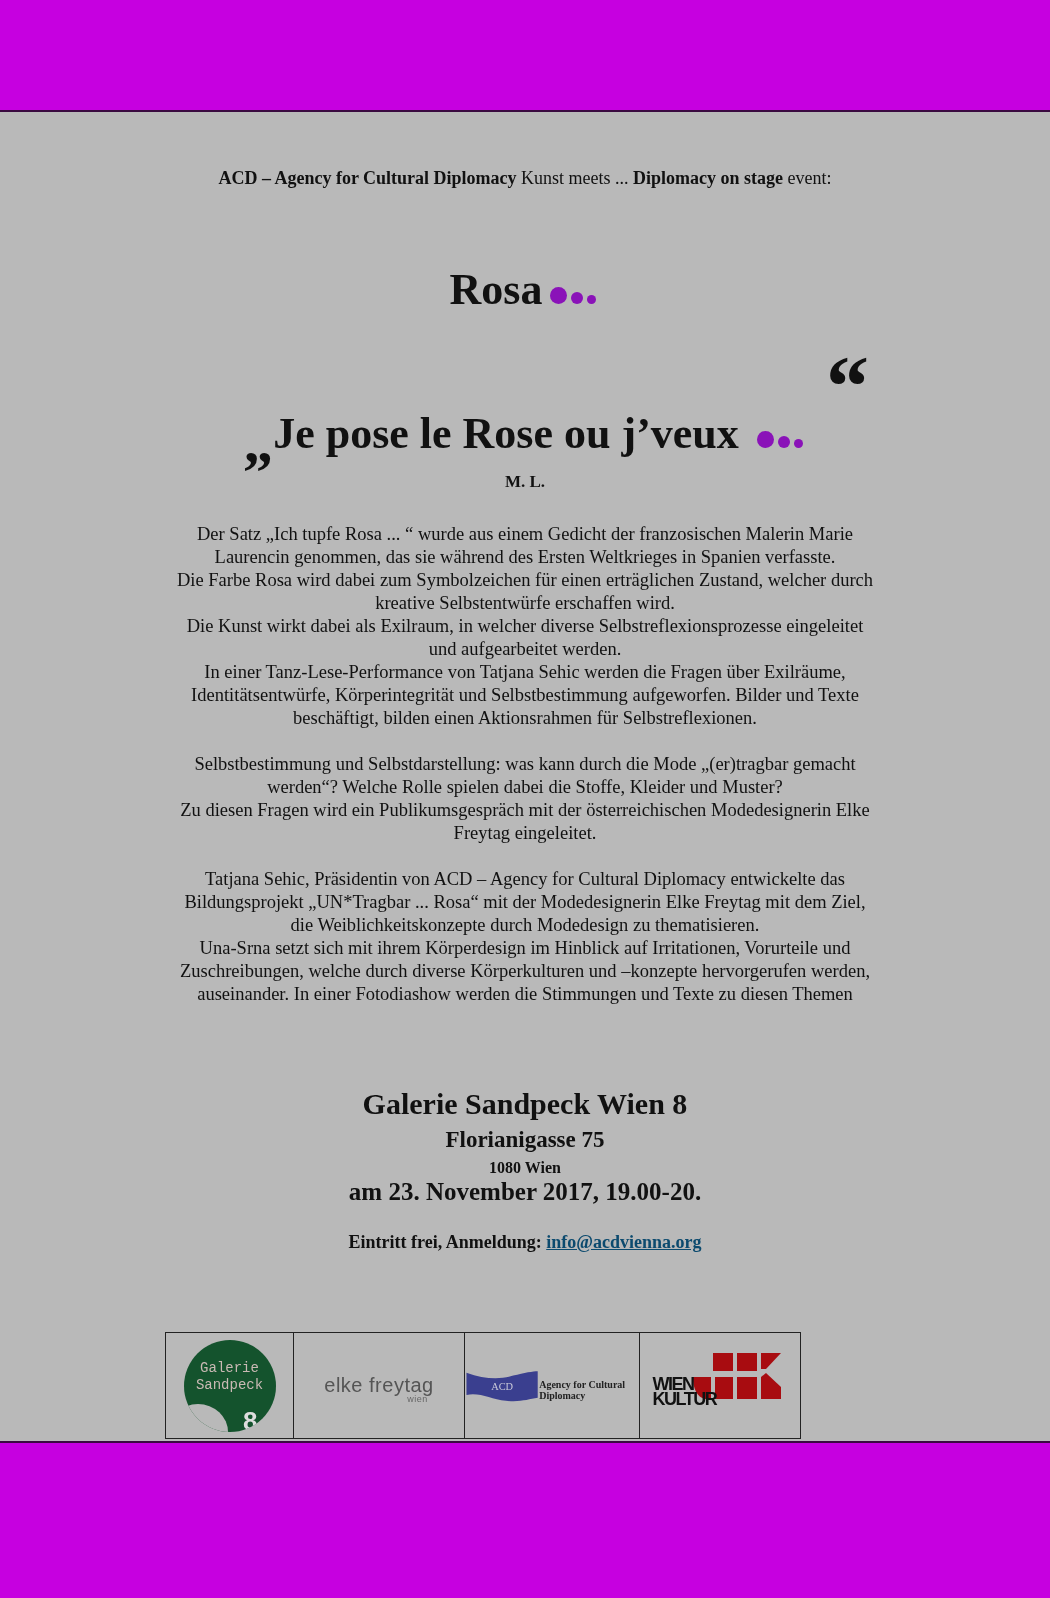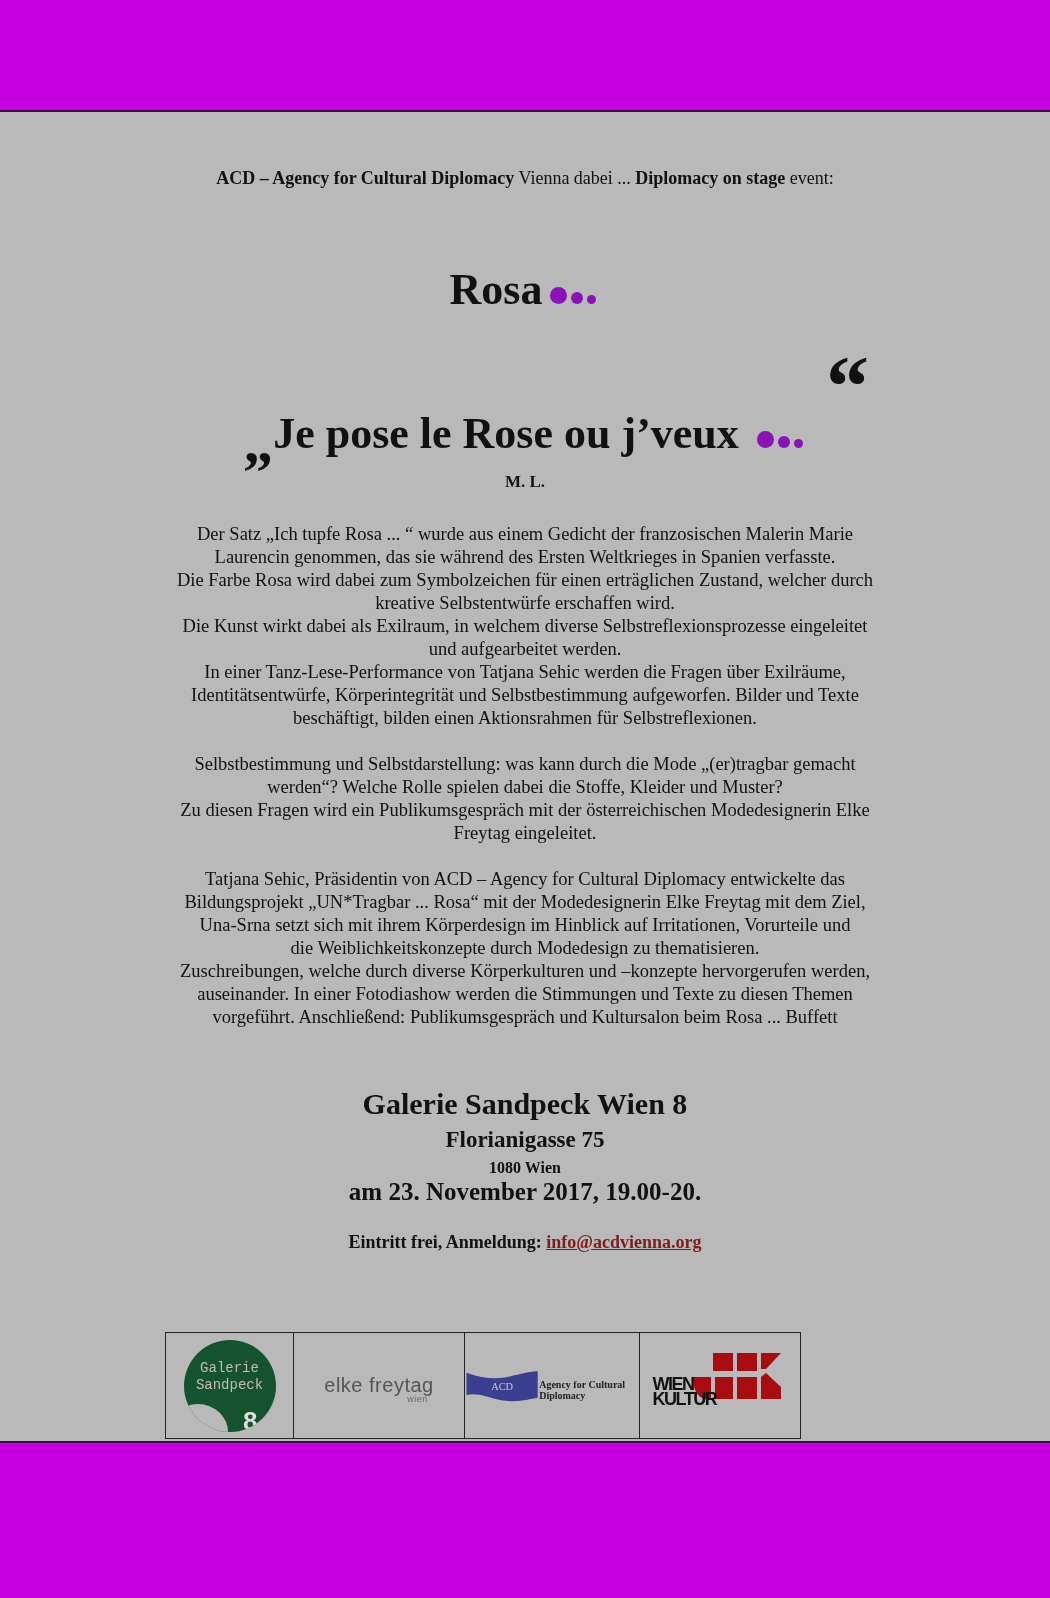--- a/index.html
+++ b/index.html
@@ -32,21 +32,21 @@
       position: absolute; left: 115px; width: 820px; top: 411px;
       text-align: center; font-size: 18.5px; line-height: 23px;
     }
     .body-text p { margin: 0 0 23px 0; }
     .body-text p span { display: block; }
     .venue { top: 975px; font-size: 30px; font-weight: bold; }
     .street { top: 1015px; font-size: 23px; font-weight: bold; }
     .city { top: 1047px; font-size: 16px; font-weight: bold; }
     .date { top: 1066px; font-size: 25px; font-weight: bold; text-align: center; }
     .entry { top: 1120px; font-size: 18px; font-weight: bold; }
-    .entry a { color: #7f1d1d; text-decoration: underline; }
+    .entry a { color: #0c4a6e; text-decoration: underline; }
     .logos {
       position: absolute; left: 165px; top: 1220px; height: 107px; display: flex;
       border: 1.5px solid #222; box-sizing: border-box;
     }
     .logo-cell {
       height: 100%; border-right: 1.5px solid #222; box-sizing: border-box;
       display: flex; align-items: center; justify-content: center; position: relative;
     }
     .logo-cell:last-child { border-right: none; }
     .c1 { width: 128px; }
@@ -70,60 +70,59 @@
     .wk-text { position: absolute; left: 0; top: 26px; font-family: "Liberation Sans", sans-serif; font-weight: bold; font-size: 18px; line-height: 15px; letter-spacing: -1.5px; color: #111; }
   </style>
 </head>
 <body>
 
 <div class="band-top"></div>
 
 <div class="page">
 
   <div class="center header-line">
-    <b>ACD – Agency for Cultural Diplomacy</b><span> Vienna dabei ... </span><b>Diplomacy on stage</b><span> event:</span>
+    <b>ACD – Agency for Cultural Diplomacy</b><span> Kunst meets ... </span><b>Diplomacy on stage</b><span> event:</span>
   </div>
 
   <div class="center title">
     <span>Rosa</span><span class="dots"><span class="dot" style="width:17px;height:17px;"></span><span class="dot" style="width:12px;height:12px;"></span><span class="dot" style="width:9px;height:9px;"></span></span>
   </div>
 
   <div class="center quote-line">
     <span class="lowq">„</span><span>Je pose le Rose ou j’veux</span><span class="dots" style="margin-left:18px;"><span class="dot" style="width:17px;height:17px;"></span><span class="dot" style="width:12px;height:12px;"></span><span class="dot" style="width:9px;height:9px;"></span></span>
   </div>
   <div class="highq">“</div>
 
   <div class="center author">M. L.</div>
 
   <div class="body-text">
     <p>
       <span>Der Satz „Ich tupfe Rosa ... “ wurde aus einem Gedicht der franzosischen Malerin Marie</span>
       <span>Laurencin genommen, das sie während des Ersten Weltkrieges in Spanien verfasste.</span>
       <span>Die Farbe Rosa wird dabei zum Symbolzeichen für einen erträglichen Zustand, welcher durch</span>
       <span>kreative Selbstentwürfe erschaffen wird.</span>
-      <span>Die Kunst wirkt dabei als Exilraum, in welchem diverse Selbstreflexionsprozesse eingeleitet</span>
+      <span>Die Kunst wirkt dabei als Exilraum, in welcher diverse Selbstreflexionsprozesse eingeleitet</span>
       <span>und aufgearbeitet werden.</span>
       <span>In einer Tanz-Lese-Performance von Tatjana Sehic werden die Fragen über Exilräume,</span>
       <span>Identitätsentwürfe, Körperintegrität und Selbstbestimmung aufgeworfen. Bilder und Texte</span>
       <span>beschäftigt, bilden einen Aktionsrahmen für Selbstreflexionen.</span>
     </p>
     <p>
       <span>Selbstbestimmung und Selbstdarstellung: was kann durch die Mode „(er)tragbar gemacht</span>
       <span>werden“? Welche Rolle spielen dabei die Stoffe, Kleider und Muster?</span>
       <span>Zu diesen Fragen wird ein Publikumsgespräch mit der österreichischen Modedesignerin Elke</span>
       <span>Freytag eingeleitet.</span>
     </p>
     <p>
       <span>Tatjana Sehic, Präsidentin von ACD – Agency for Cultural Diplomacy entwickelte das</span>
       <span>Bildungsprojekt „UN*Tragbar ... Rosa“ mit der Modedesignerin Elke Freytag mit dem Ziel,</span>
+      <span>die Weiblichkeitskonzepte durch Modedesign zu thematisieren.</span>
       <span>Una-Srna setzt sich mit ihrem Körperdesign im Hinblick auf Irritationen, Vorurteile und</span>
-      <span>die Weiblichkeitskonzepte durch Modedesign zu thematisieren.</span>
       <span>Zuschreibungen, welche durch diverse Körperkulturen und –konzepte hervorgerufen werden,</span>
       <span>auseinander. In einer Fotodiashow werden die Stimmungen und Texte zu diesen Themen</span>
-      <span>vorgeführt. Anschließend: Publikumsgespräch und Kultursalon beim Rosa ... Buffett</span>
     </p>
   </div>
 
   <div class="center venue">Galerie Sandpeck Wien 8</div>
   <div class="center street">Florianigasse 75</div>
   <div class="center city">1080 Wien</div>
   <div class="center date">am  23. November 2017, 19.00-20.</div>
 
   <div class="center entry">
     <span>Eintritt frei, Anmeldung: </span><a href="mailto:info@acdvienna.org">info@acdvienna.org</a>

